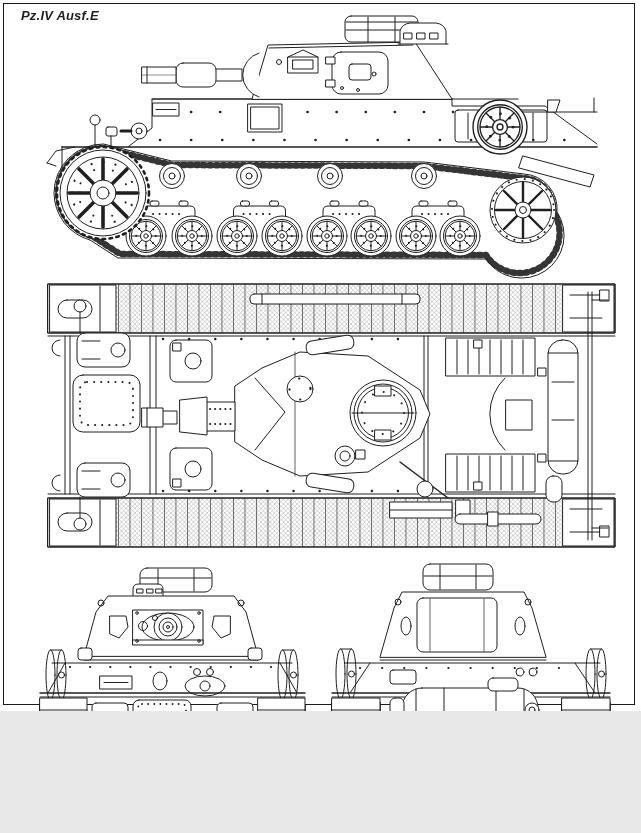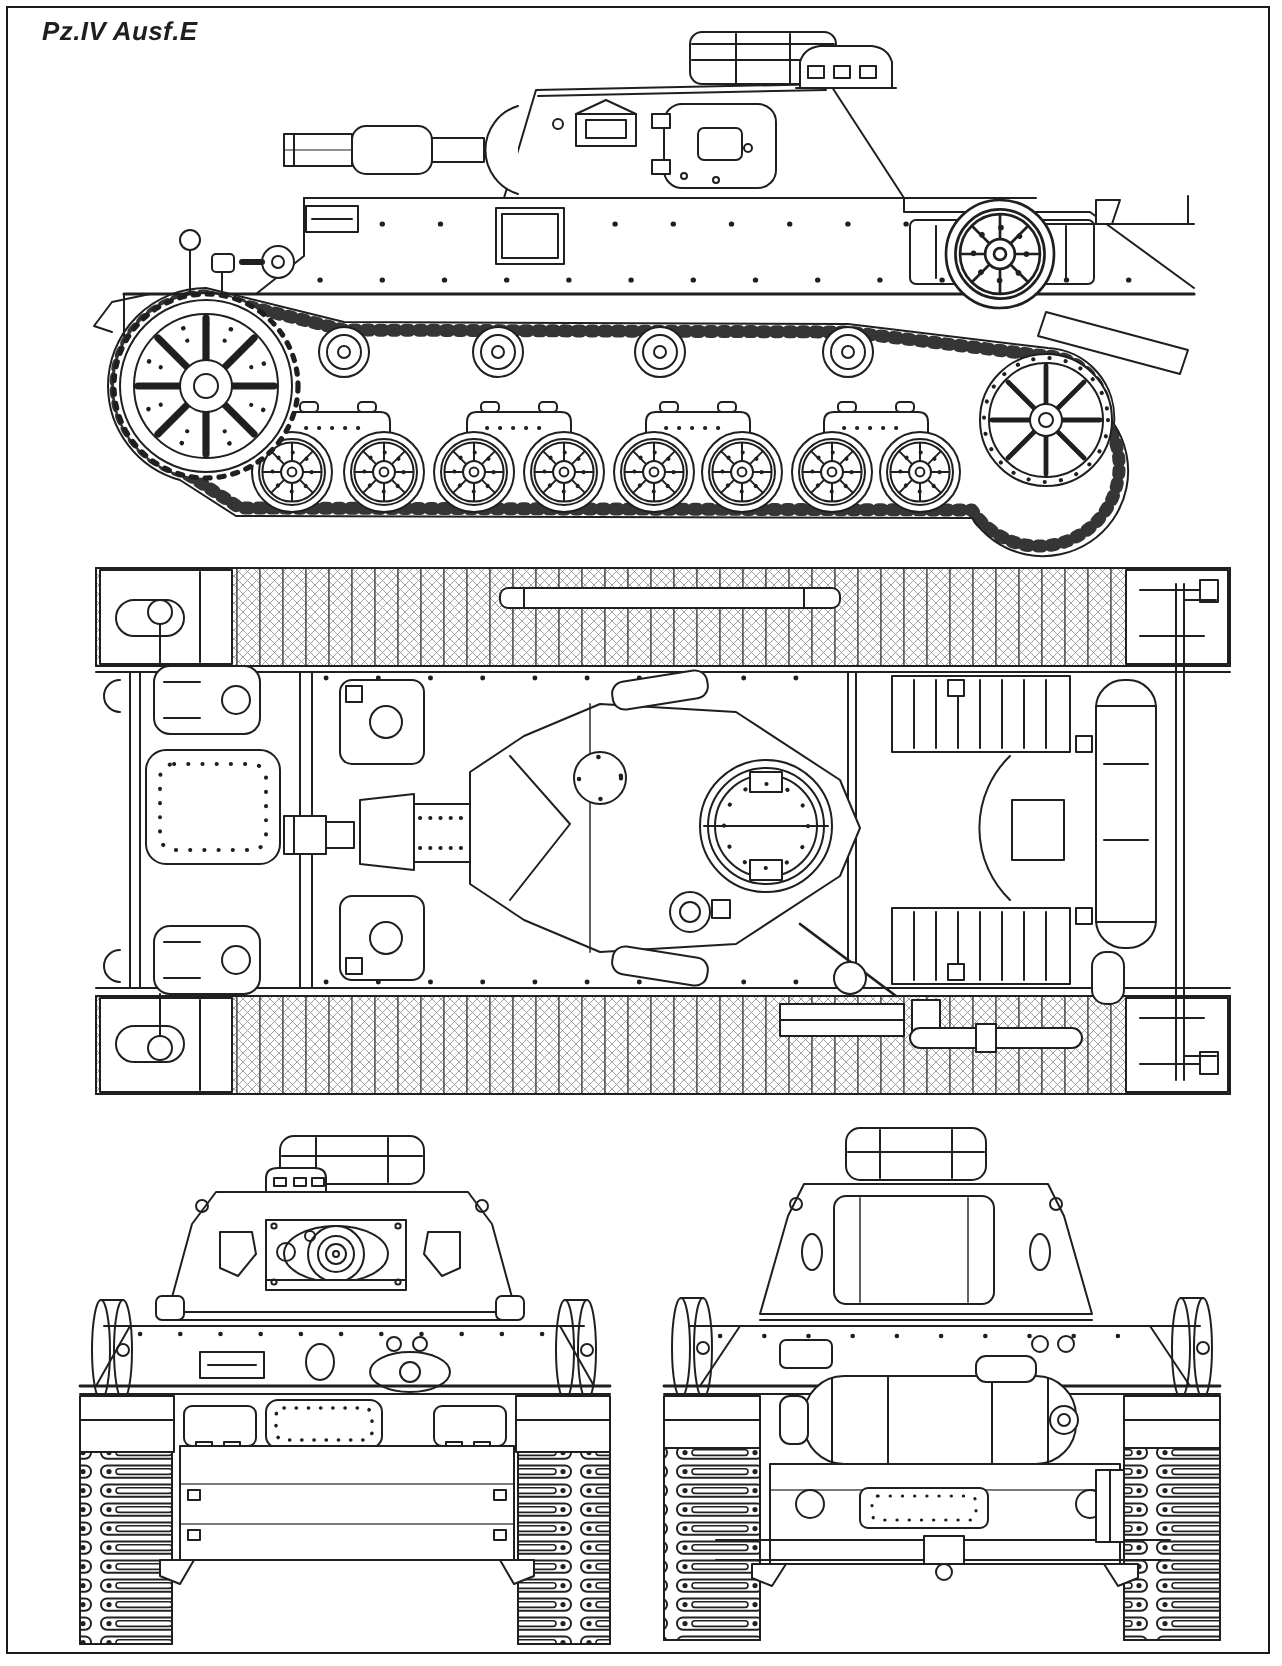--- a/index.html
+++ b/index.html
@@ -1,18 +1,18 @@
 <!DOCTYPE html>
 <html style="--background: #ffffff; --paper: #ffffff; --line: #1f1f1f; --frame: #1a1a1a; --hatch: #999999;"><head>
 <meta charset="utf-8">
 <style>
   html,body{margin:0;padding:0;background:#e8e8e8;}
   .page{
     position:relative;
-    width:641px;height:833px;
+    width:641px;height:711px;
     background:var(--background,#ffffff);
     font-family:"Liberation Sans",sans-serif;
     overflow:hidden;
   }
   .frame{
     position:absolute;left:3px;top:3px;right:6px;bottom:6px;
     border:1.6px solid var(--frame,#1a1a1a);
     pointer-events:none;
   }
   .title{

